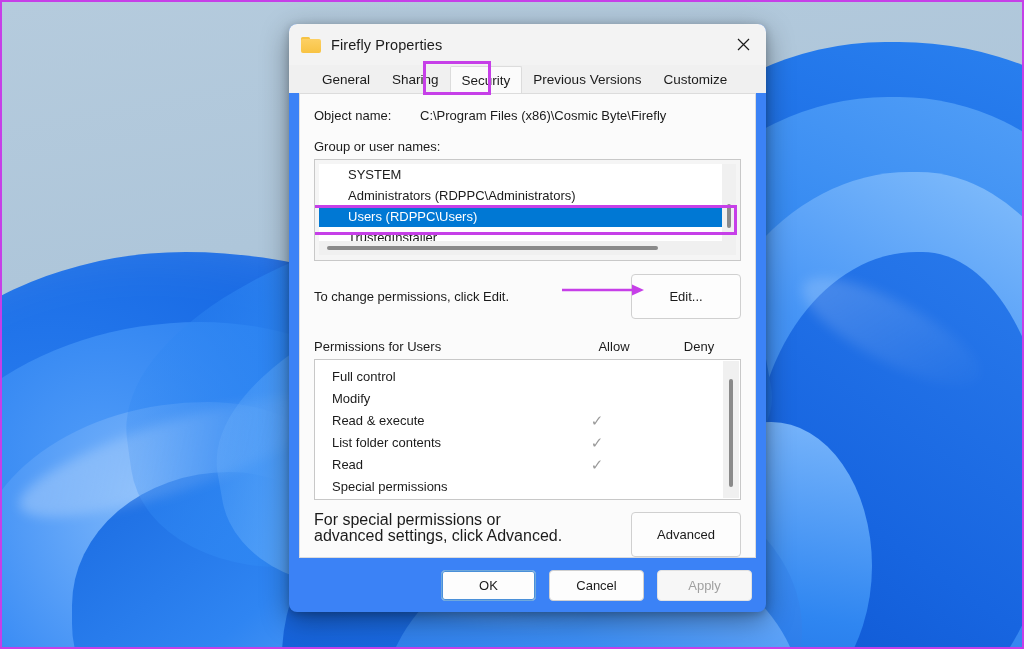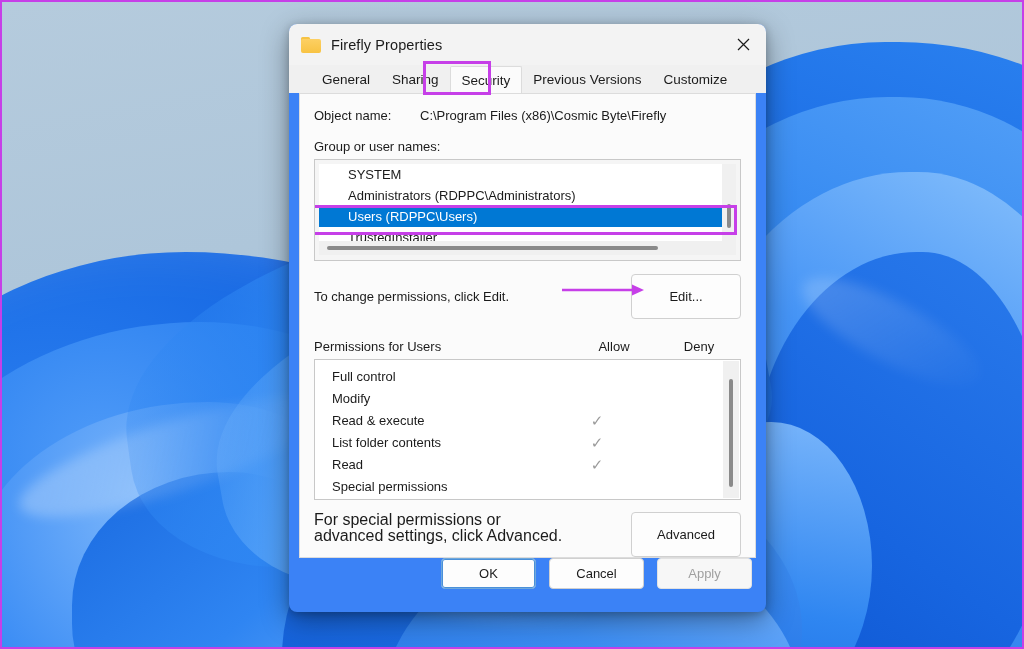--- a/index.html
+++ b/index.html
@@ -473,20 +473,21 @@
     line-height: 16px;
     max-width: 260px;
   }
   .btn-advanced { width: 110px; margin-left: auto; }
 
   
   .footer {
     height: 54px;
     flex: none;
     display: flex;
+    align-items: center;
     justify-content: flex-end;
     padding-right: 14px;
     gap: 13px;
   }
   .btn-ok {
     width: 95px; height: 31px;
     border: 1px solid #6fa8dc;
     box-shadow: 0 0 0 1px #4a90d9 inset;
     background: #fdfdfd;
   }

